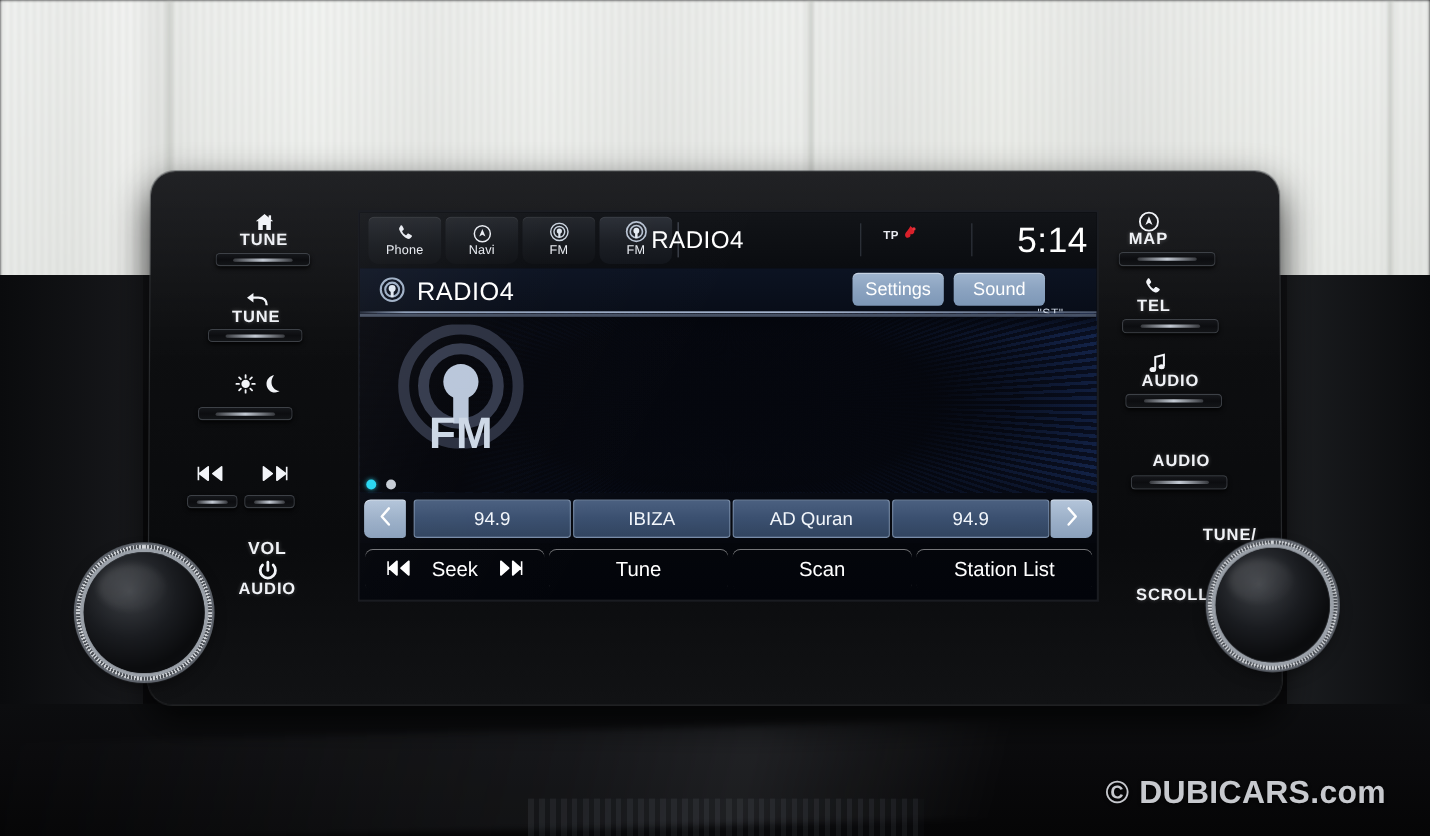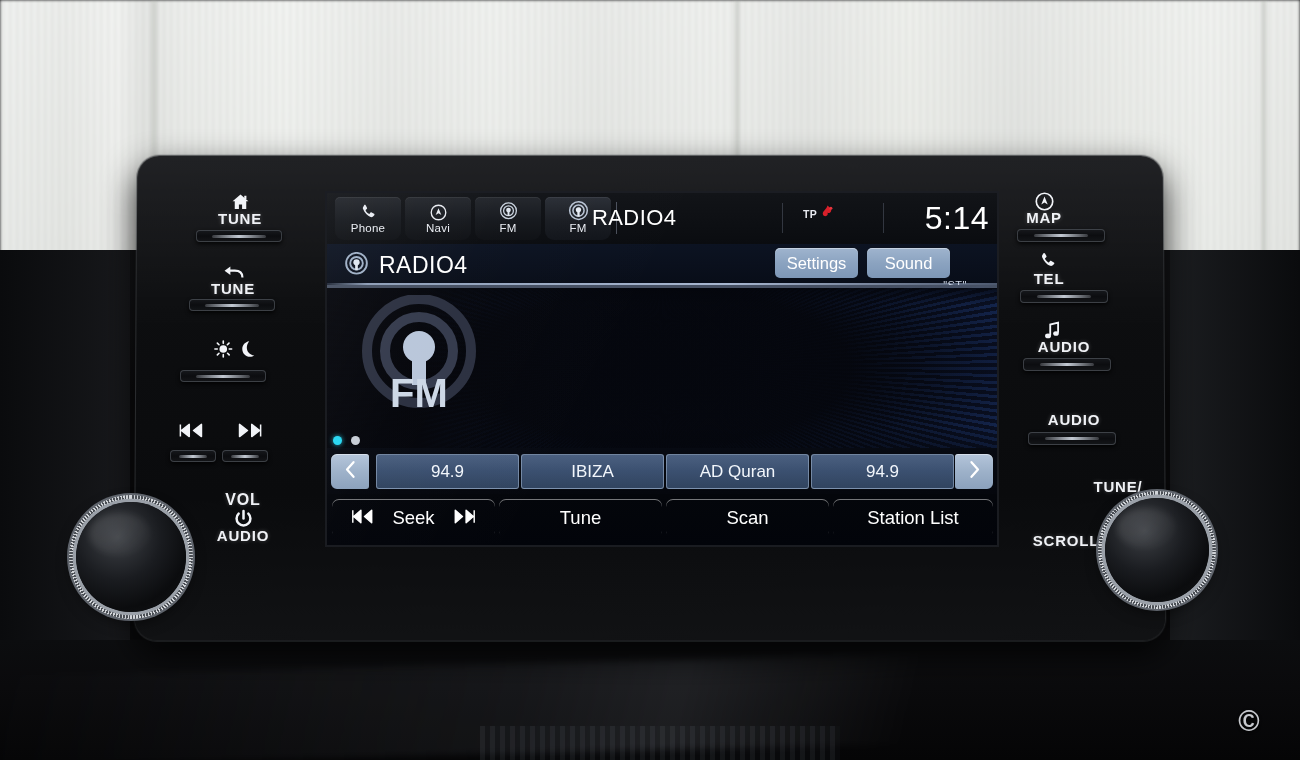--- a/index.html
+++ b/index.html
@@ -748,15 +748,16 @@
   <div class="hardlabel" style="left:1021px; top:494px; width:90px;margin-top:38px;">SCROLL</div>
 
   <div class="knob" style="left:76px; top:502px; width:110px; height:110px;"></div>
   <div class="knob-ring-knurl" style="left:69px; top:495px; width:124px; height:124px;"></div>
 
   <div class="knob" style="left:1105px; top:498px; width:104px; height:104px;"></div>
   <div class="knob-ring-knurl" style="left:1098px; top:491px; width:118px; height:118px;"></div>
 
   <div class="watermark">
     <span>©</span>
+    <span>DUBICARS.com</span>
   </div>
 
 </div>
 
 </body></html>

